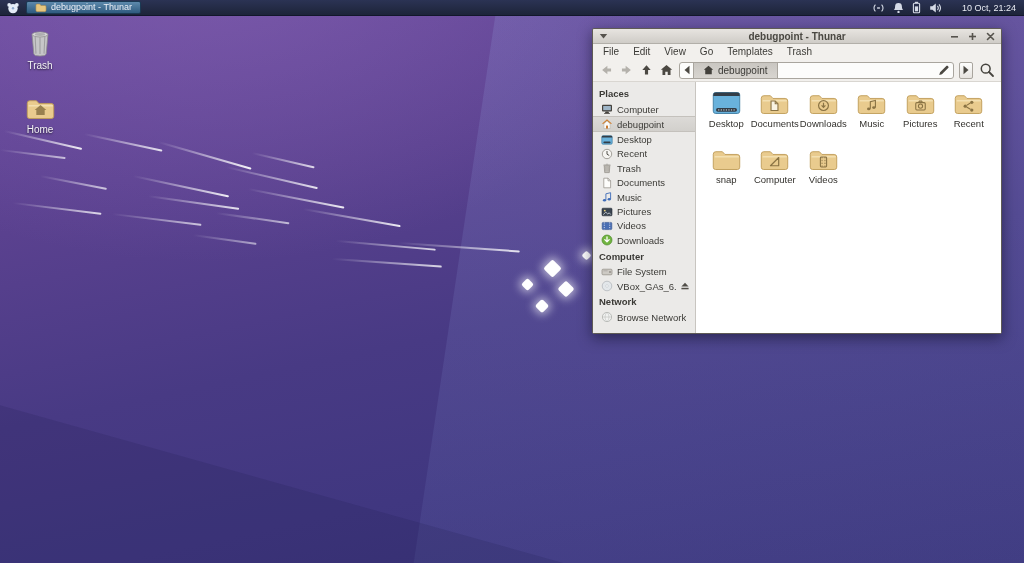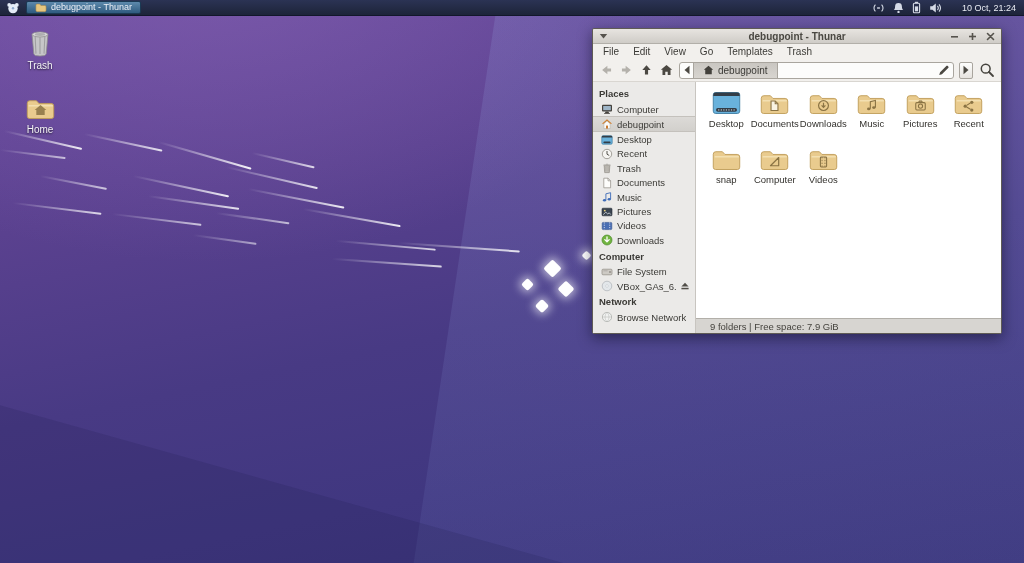--- a/index.html
+++ b/index.html
@@ -532,19 +532,16 @@
                 <svg width="31" height="26" viewBox="0 0 34 28">
                   <path d="M2.5 23 V8.8 Q2.5 6 5.3 6 h7.2 l2.8 3 h13.4 Q31.5 9 31.5 11.8 V23 q0 2.5-2.5 2.5 H5 Q2.5 25.5 2.5 23 z" fill="#e9cb8e" stroke="#bf9c58" stroke-width="1"></path>
                   <path d="M4 11.6 h26.5" stroke="#f6e5bb" stroke-width="1.3" fill="none"></path>
                   <rect x="13.6" y="11.8" width="6.8" height="11" rx="1" fill="none" stroke="#8a7344" stroke-width="1.2"></rect>
                   <path d="M15.4 11.8 v11 M18.6 11.8 v11" stroke="#8a7344" stroke-width="1" stroke-dasharray="1.5 1.6"></path>
                 </svg>
               </span>
               <span class="lbl">Videos</span>
             </div>
           </div>
-        <div id="statusbar">
-          <span>9 folders | Free space: 7.9 GiB</span>
-        </div>
       </div>
     </div>
   </div>
 </div>
 
 </body></html>

